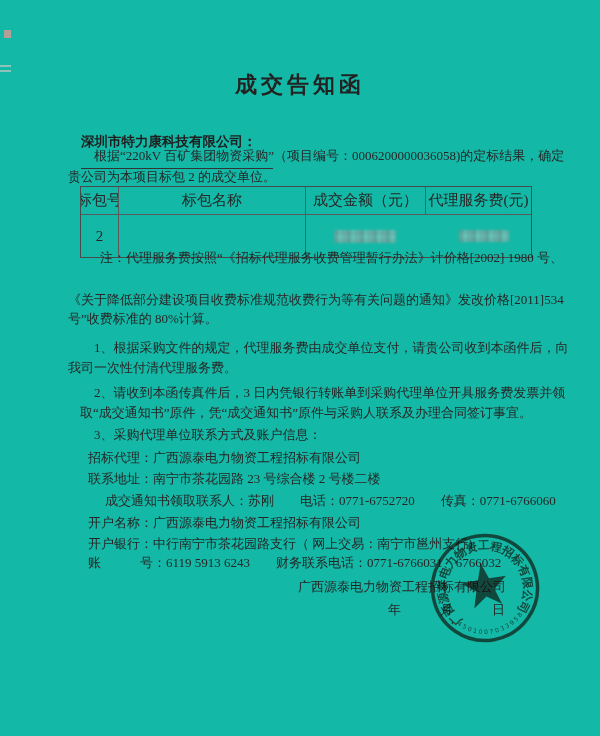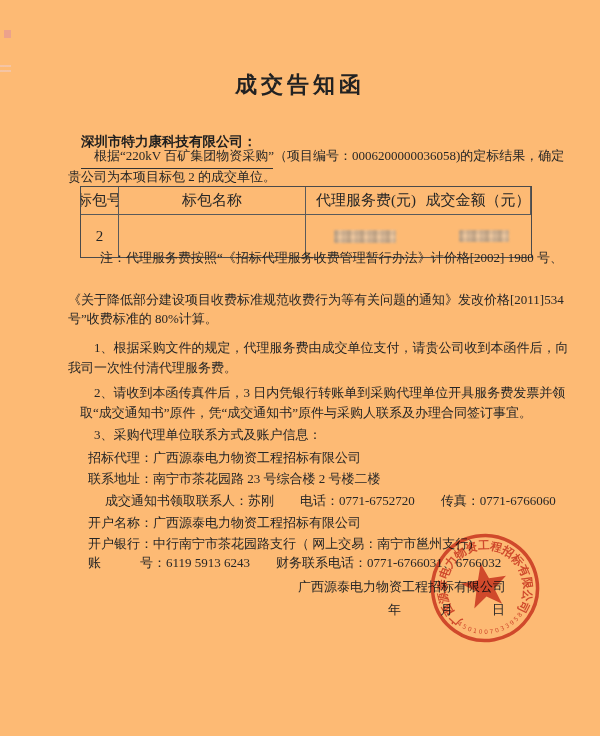--- a/index.html
+++ b/index.html
@@ -1,20 +1,20 @@
 <!DOCTYPE html>
 <html><head>
 <meta charset="utf-8">
 <style>
   html,body{margin:0;padding:0;background:#ffffff;}
   .page{
     position:relative;
     width:600px;
     height:736px;
-    background:#fdba74;
+    background:#14b8a6;
     overflow:hidden;
     font-family:"Liberation Serif","DejaVu Serif",serif;
     color:#262626;
   }
   .doc-title{
     position:absolute;
     top:70px;
     left:0;
     width:600px;
     text-align:center;
@@ -94,22 +94,22 @@
   <div class="line" style="left:68px;top:119px;">
     <span class="recipient">深圳市特力康科技有限公司：</span>
   </div>
 
   <div class="line" style="left:94px;top:148px;">根据“220kV 百矿集团物资采购”（项目编号：0006200000036058)的定标结果，确定</div>
   <div class="line" style="left:68px;top:169px;">贵公司为本项目标包 2 的成交单位。</div>
 
   <div class="tbl">
     <div class="cell">标包号</div>
     <div class="cell">标包名称</div>
+    <div class="cell">成交金额（元）</div>
     <div class="cell last-col">代理服务费(元)</div>
-    <div class="cell">成交金额（元）</div>
     <div class="cell last-row">2</div>
     <div class="cell last-row"></div>
     <div class="cell last-row last-col"></div>
   </div>
 
   <div class="mosaic" style="left:334px;top:230px;width:62px;height:13px;"></div>
   <div class="mosaic" style="left:459px;top:230px;width:50px;height:12px;"></div>
 
   <div class="line" style="left:100px;top:250px;">注：代理服务费按照“《招标代理服务收费管理暂行办法》计价格[2002] 1980 号、</div>
   <div class="line" style="left:68px;top:292px;">《关于降低部分建设项目收费标准规范收费行为等有关问题的通知》发改价格[2011]534</div>

